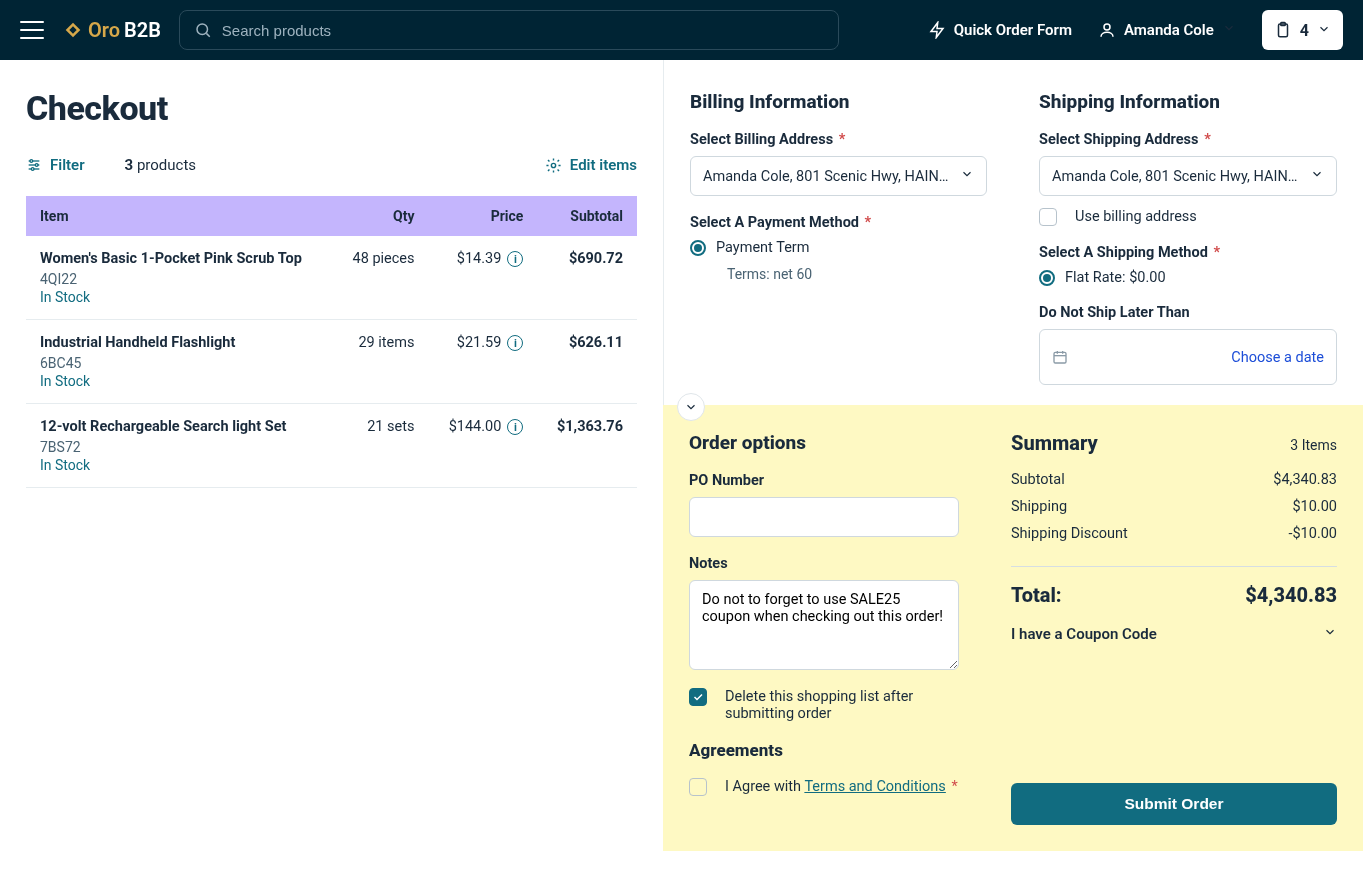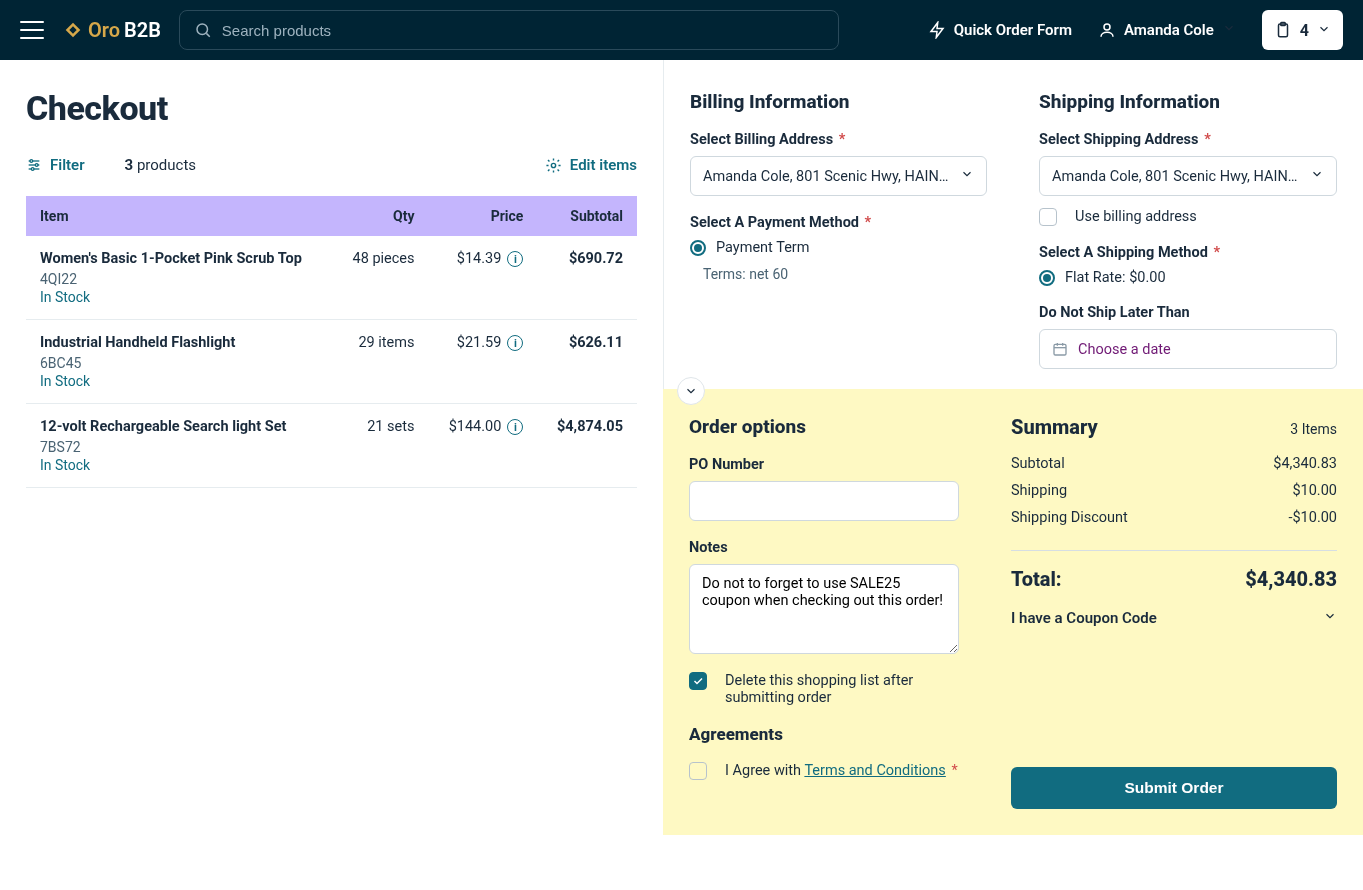--- a/index.html
+++ b/index.html
@@ -58,26 +58,26 @@
 .section-title { font-size: 19px; font-weight: 800; color: #1a2b3c; margin-bottom: 18px; }
 .field-label { font-size: 14.5px; font-weight: 700; color: #1a2b3c; margin-bottom: 8px; display: block; }
 .req { color: #c93; color: #d14b4b; margin-left: 2px; }
 .select-box { border: 1px solid #cfd8de; border-radius: 6px; height: 40px; display: flex; align-items: center; padding: 0 36px 0 12px; position: relative; font-size: 14.5px; color: #1a2b3c; cursor: pointer; overflow: hidden; white-space: nowrap; }
 .select-box .ellip { overflow: hidden; text-overflow: ellipsis; }
 .select-box .chev { position: absolute; right: 12px; top: 50%; transform: translateY(-50%); }
 .chev svg { width: 14px; height: 14px; stroke: #1a2b3c; fill: none; }
 .radio-row { display: flex; align-items: center; gap: 10px; font-size: 14.5px; margin-top: 8px; }
 .radio { width: 16px; height: 16px; border: 2px solid #116c80; border-radius: 50%; display: inline-flex; align-items: center; justify-content: center; flex-shrink: 0; }
 .radio.checked::after { content: ''; width: 8px; height: 8px; background: #116c80; border-radius: 50%; }
-.sub-info { font-size: 14px; color: #4a6373; margin-left: 13px; margin-top: 10px; }
+.sub-info { font-size: 14px; color: #4a6373; margin-left: 37px; margin-top: 10px; }
 .checkbox-row { display: flex; align-items: flex-start; gap: 18px; font-size: 14.5px; margin-top: 12px; }
 .checkbox { width: 18px; height: 18px; border: 1.5px solid #b7c3cc; border-radius: 4px; display: inline-flex; align-items: center; justify-content: center; flex-shrink: 0; cursor: pointer; }
 .checkbox.checked { background: #116c80; border-color: #116c80; }
 .checkbox.checked svg { width: 12px; height: 12px; stroke: #fff; fill: none; stroke-width: 3; }
-.date-input { border: 1px solid #cfd8de; border-radius: 6px; height: 40px; display: flex; align-items: center; padding: 0 12px; gap: 10px; color: #701a75; font-size: 14.5px; cursor: pointer; }
+.date-input { border: 1px solid #cfd8de; border-radius: 6px; height: 56px; display: flex; align-items: center; padding: 0 12px; gap: 10px; color: #1d4ed8; font-size: 14.5px; cursor: pointer; justify-content: space-between; }
 .date-input svg { width: 16px; height: 16px; stroke: #8a9aa6; fill: none; }
 .mt18 { margin-top: 18px; }
 .mt14 { margin-top: 14px; }
 
 
 .lower-right { width: 100%; display: flex; background: #fef9c3; position: relative; }
 .collapse-handle { position: absolute; top: -12px; left: 14px; width: 28px; height: 28px; background: #fff; border: 1px solid #e0e6ea; border-radius: 50%; display: flex; align-items: center; justify-content: center; cursor: pointer; }
 .collapse-handle svg { width: 14px; height: 14px; stroke: #1a2b3c; fill: none; }
 .order-options { width: 46%; padding: 26px; }
 .order-options .section-title { margin-bottom: 18px; font-size: 19px; }
@@ -228,21 +228,21 @@
               <div class="item-sku">7BS72</div>
               <div class="item-stock">In Stock</div>
             </td>
             <td class="r">21 sets</td>
             <td class="r">
               <div class="price-cell">
                 <span>$144.00</span>
                 <span class="info-icon">i</span>
               </div>
             </td>
-            <td class="r subtotal-cell">$4,874.05</td>
+            <td class="r subtotal-cell">$1,363.76</td>
           </tr>
         </tbody>
     </table>
   </div>
 
   <div class="right">
 
     <div class="info-block bordered">
       <div class="section-title">Billing Information</div>
       <label class="field-label"><span>Select Billing Address</span> <span class="req">*</span></label>

